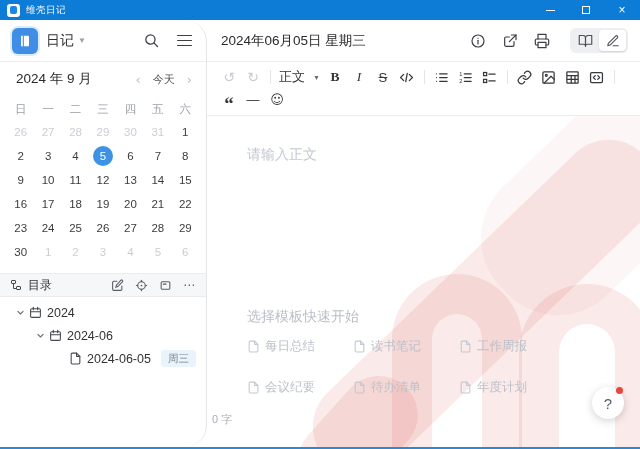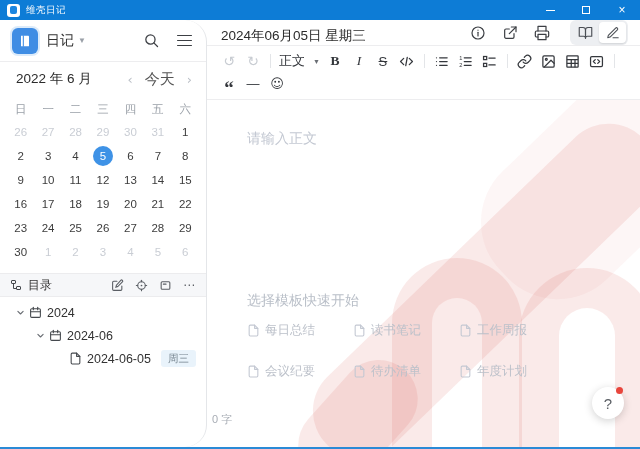--- a/index.html
+++ b/index.html
@@ -31,21 +31,21 @@
   .sb-actions { margin-left:auto; display:flex; align-items:center; gap:17px; }
   .iconbtn { color:#3c3f44; display:flex; align-items:center; justify-content:center; cursor:pointer; background:none; border:none; padding:0; }
   .hamburger { width:15px; display:flex; flex-direction:column; gap:3.5px; }
   .hamburger i { display:block; height:1.6px; background:#3c3f44; border-radius:1px; }
 
   
   .cal-header { height:34px; display:flex; align-items:center; padding:0 14px 0 16px; }
   .cal-month { font-size:13.5px; color:#2b2b2b; }
   .cal-nav { margin-left:auto; display:flex; align-items:center; gap:12px; }
   .cal-nav .arrow { color:#b9bec5; font-size:13px; cursor:pointer; font-family:"DejaVu Sans",sans-serif; }
-  .cal-today { font-size:15px; color:#555; cursor:pointer; }
+  .cal-today { font-size:11px; color:#555; cursor:pointer; }
   .weekdays, .days { display:grid; grid-template-columns:repeat(7,1fr); margin:0 7px; }
   .weekdays { margin-top:2px; }
   .weekdays span { text-align:center; font-size:11.5px; color:#9aa0a8; height:22px; line-height:22px; }
   .day { height:24px; display:flex; align-items:center; justify-content:center; font-size:11.5px; color:#3c3c3c; cursor:pointer; }
   .day.muted { color:#c9cdd4; }
   .day .dnum { width:20px; height:20px; display:flex; align-items:center; justify-content:center; border-radius:50%; }
   .day.selected .dnum { background:#3e92e6; color:#fff; }
 
   
   .dir-header { margin-top:9px; height:24px; background:#f6f7f9; border-top:1px solid #ececee; border-bottom:1px solid #ececee; display:flex; align-items:center; padding:0 10px; }
@@ -53,21 +53,21 @@
   .dir-actions { margin-left:auto; display:flex; align-items:center; gap:11px; color:#5a5e64; }
   .dir-actions .iconbtn { color:#5a5e64; }
   .dots { font-size:12px; color:#5a5e64; letter-spacing:1px; line-height:0; cursor:pointer; }
   .tree { padding-top:4px; }
   .tree-row { height:23px; display:flex; align-items:center; font-size:12.5px; color:#333; cursor:pointer; }
   .tree-chevron { width:12px; display:flex; justify-content:center; color:#6a6e74; margin-right:3px; }
   .tree-ic { display:flex; margin-right:5px; color:#45494e; }
   .tree-badge { margin-left:10px; font-size:10.5px; color:#75848f; background:#e9f3fb; border-radius:3px; padding:1.5px 7px; }
 
   
-  .main-header { height:26px; display:flex; align-items:flex-end; padding:0 12px 0 14px; border-bottom:1px solid #ededef; }
+  .main-header { height:42px; display:flex; align-items:center; padding:0 12px 0 14px; border-bottom:1px solid #ededef; }
   .date-title { font-size:13.5px; color:#2b2b2b; }
   .mh-actions { margin-left:auto; display:flex; align-items:center; gap:16px; }
   .mh-actions .iconbtn { color:#3c3f44; }
   .toggle-group { display:flex; background:#edeff2; border-radius:6px; padding:2px; margin-left:4px; }
   .toggle-btn { width:27px; height:21px; display:flex; align-items:center; justify-content:center; color:#4a4e54; border-radius:4px; cursor:pointer; }
   .toggle-btn.active { background:#fff; box-shadow:0 1px 2px rgba(0,0,0,.12); }
 
   
   .toolbar { padding:4px 10px 5px; border-bottom:1px solid #ededef; }
   .tb-row { display:flex; align-items:center; height:22px; }
@@ -157,21 +157,21 @@
             <span class="hamburger">
                 <i></i>
                 <i></i>
                 <i></i>
               </span>
           </button>
         </span>
       </div>
 
       <div class="cal-header">
-        <span class="cal-month">2022 年 6 月</span>
+        <span class="cal-month">2024 年 9 月</span>
         <span class="cal-nav">
           <span class="arrow">‹</span>
           <span class="cal-today">今天</span>
           <span class="arrow">›</span>
         </span>
       </div>
 
       <div class="weekdays" id="weekdays">
           <span>日</span>
           <span>一</span>

